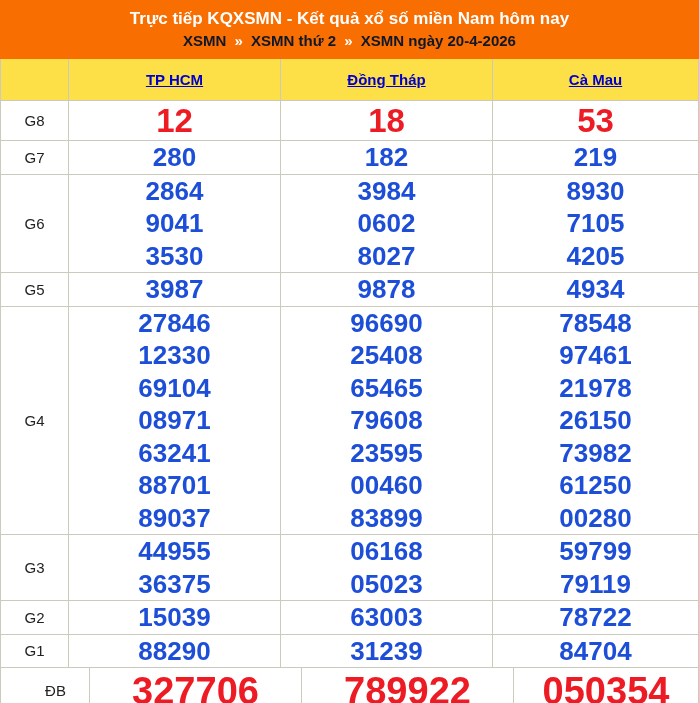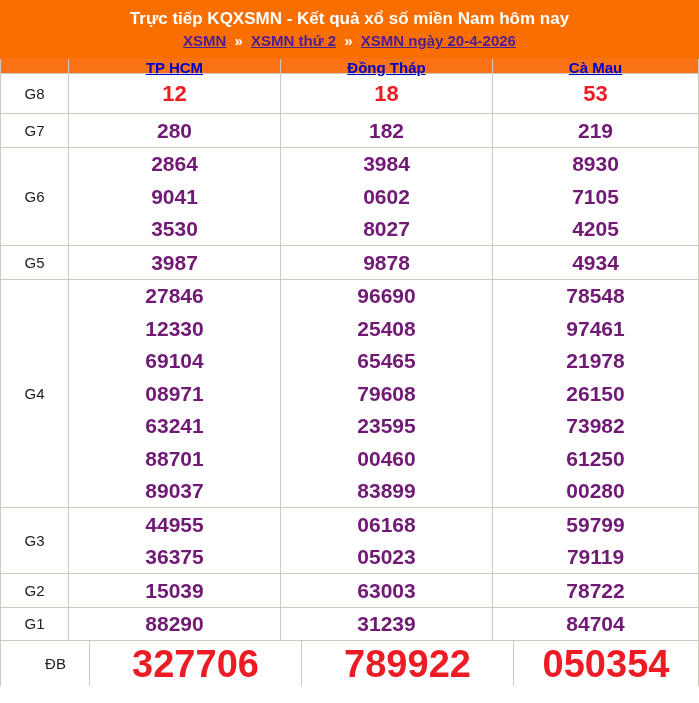--- a/index.html
+++ b/index.html
@@ -20,22 +20,21 @@
     font-weight: bold;
     line-height: 20px;
   }
   .topbar .breadcrumb {
     margin-top: 3px;
     color: #ffffff;
     font-size: 15px;
     font-weight: bold;
   }
   .topbar .breadcrumb a {
-    color: #4c1d95;
-    text-decoration: underline;
+    color: #0f172a;
     cursor: pointer;
   }
   .topbar .breadcrumb .sep {
     color: #ffffff;
     text-decoration: none;
     margin: 0 4px;
   }
 
   
   .results-table {
@@ -53,22 +52,22 @@
     border-right: 1px solid #CCC9BD;
     display: flex;
     align-items: center;
     justify-content: center;
     flex-direction: column;
   }
   .cell:last-child { border-right: none; }
 
   
   .thead {
-    background: #f97316;
-    height: 15px;
+    background: #fde047;
+    height: 42px;
   }
   .thead .col-head {
     color: #0000CC;
     font-size: 15px;
     font-weight: bold;
     text-decoration: underline;
     cursor: pointer;
     height: 100%;
   }
 
@@ -78,28 +77,28 @@
     color: #222222;
     font-weight: normal;
   }
 
   
   .num {
     height: 32.5px;
     display: flex;
     align-items: center;
     justify-content: center;
-    font-size: 21px;
-    font-weight: bold;
-    color: #701a75;
+    font-size: 26px;
+    font-weight: bold;
+    color: #1d4ed8;
     line-height: 1;
   }
   .trow.red-large .num {
     height: 39px;
-    font-size: 22px;
+    font-size: 33px;
     color: #ED1C24;
   }
   .trow.red-xlarge .num {
     height: 45px;
     font-size: 38px;
     color: #ED1C24;
   }
   .trow.red-xlarge { border-bottom: none; padding-left: 21px; }
 </style>
 </head>

